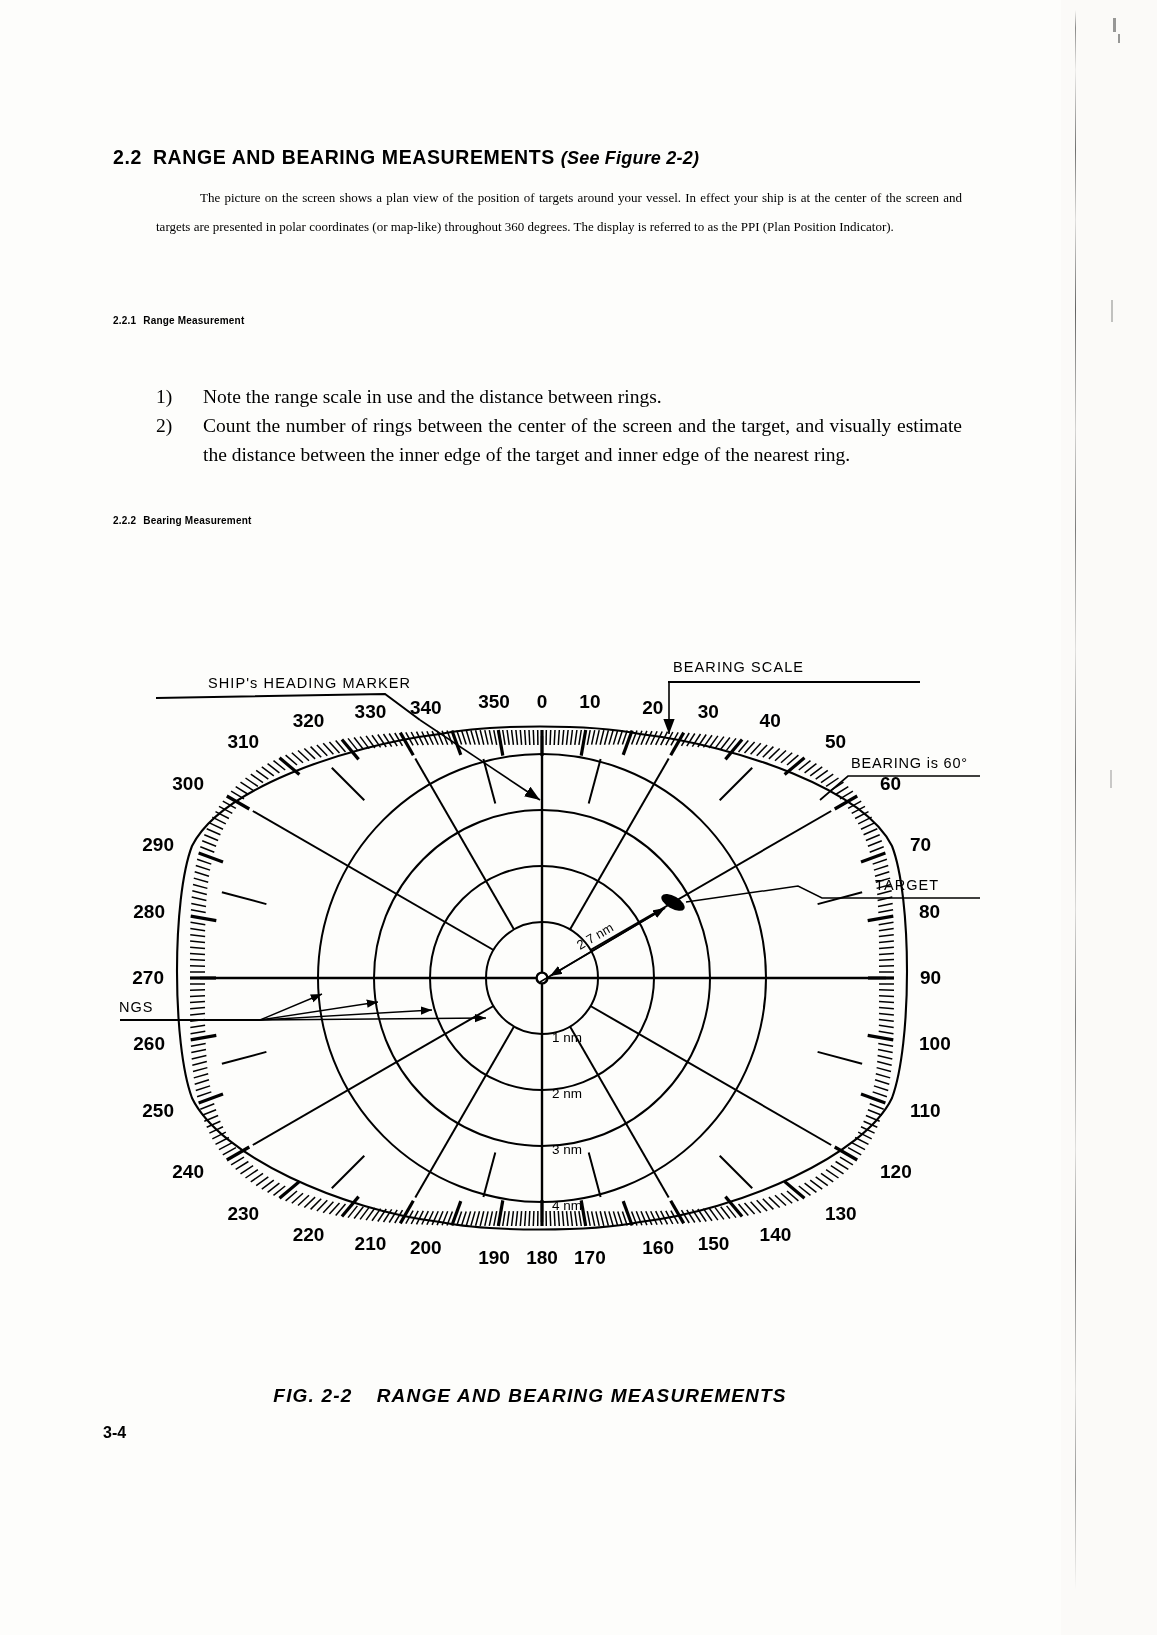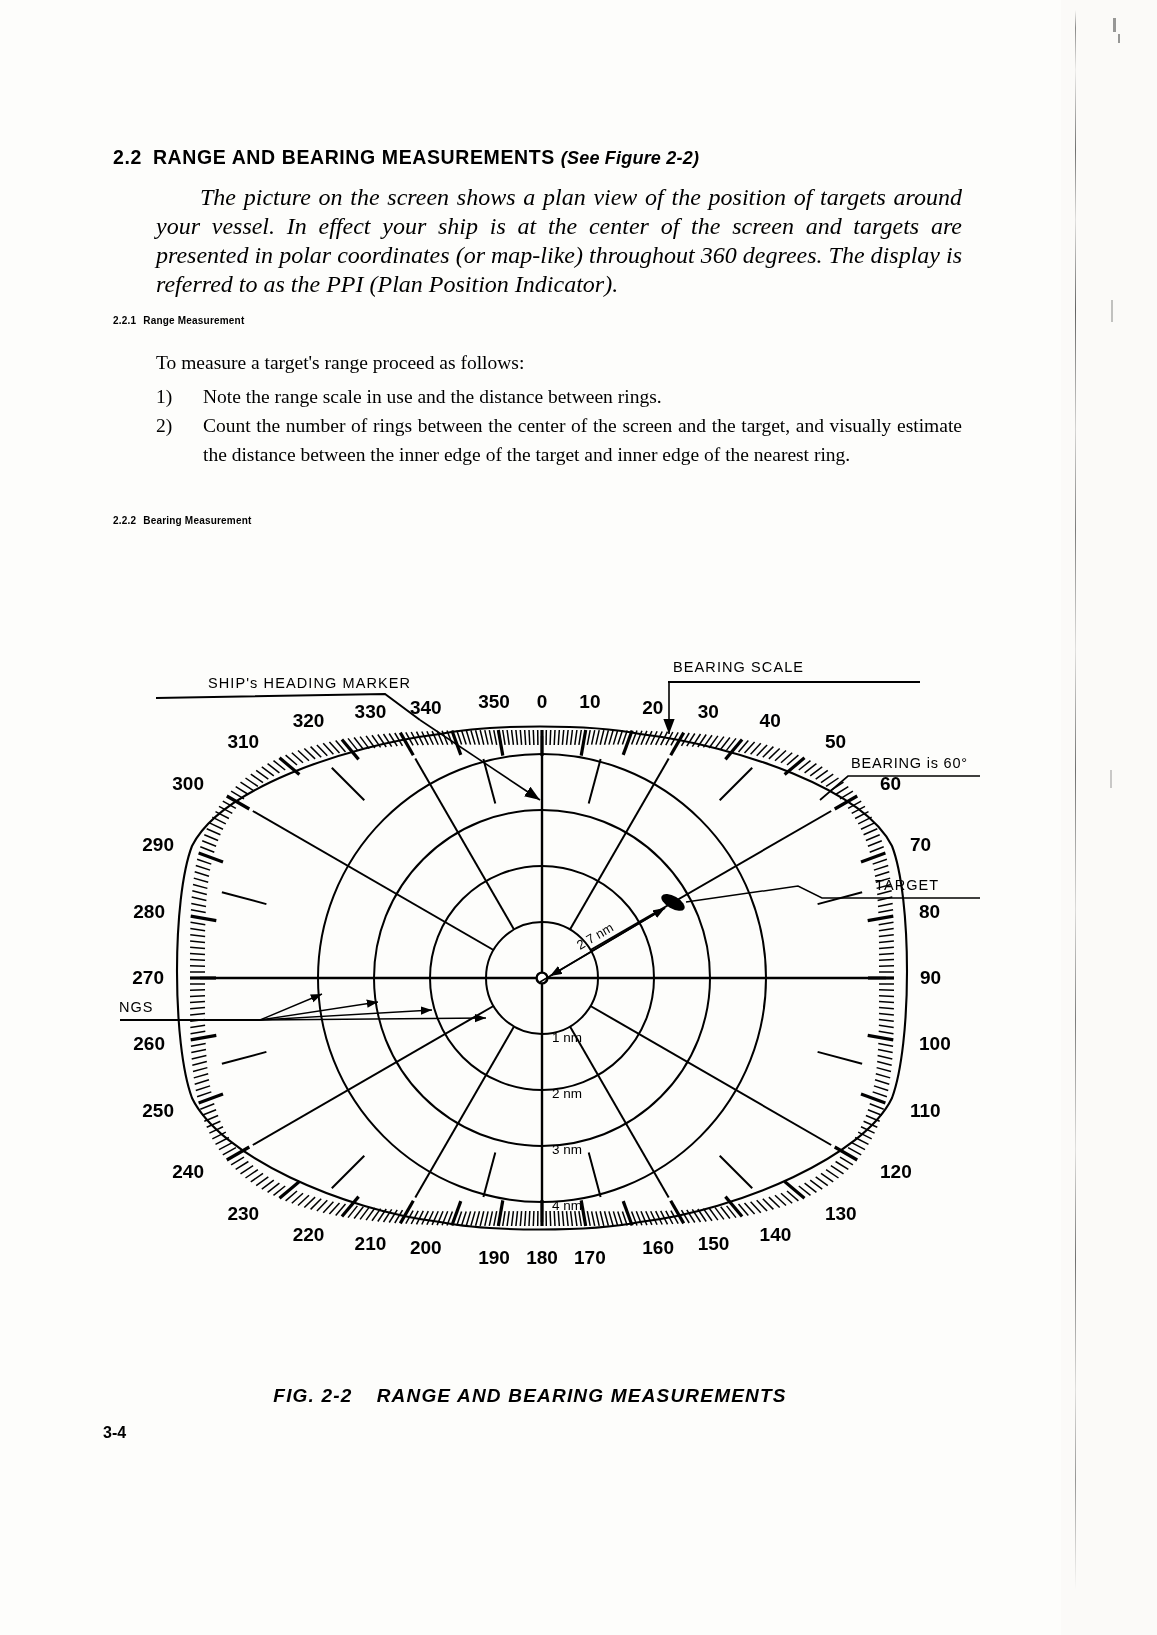--- a/index.html
+++ b/index.html
@@ -40,25 +40,24 @@
     font-weight:bold;
     font-size:19.5px;
     letter-spacing:.6px;
     white-space:nowrap;
   }
   h1.sec .num{margin-right:11px;}
   h1.sec .ital{font-style:italic;font-size:18px;letter-spacing:.2px;}
 
   .para{
     position:absolute;
-    font-size:24px;
+    font-size:13px;
     line-height:29px;
     text-align:justify;
     text-justify:inter-word;
-    font-style:italic;
   }
   .para .indent{display:inline-block;width:44px;}
 
   h2.subsec{
     position:absolute;
     margin:0;
     font-family:"Liberation Sans", sans-serif;
     font-weight:bold;
     font-size:10px;
     letter-spacing:.2px;
@@ -108,21 +107,20 @@
     <span class="num">2.2</span><span>RANGE AND BEARING MEASUREMENTS</span>
     <span class="ital">(See Figure 2-2)</span>
   </h1>
 
   <div class="para" style="left:156px;top:183px;width:806px;"><span class="indent"></span><span>The picture on the screen shows a plan view of the position of targets around your vessel. In effect your ship is at the center of the screen and targets are presented in polar coordinates (or map-like) throughout 360 degrees. The display is referred to as the PPI (Plan Position Indicator).</span></div>
 
   <h2 class="subsec" style="left:113px;top:315px;">
     <span class="num">2.2.1</span><span>Range Measurement</span>
   </h2>
 
-  <div class="line" style="left:156px;top:348px;">To measure a target's range proceed as follows:</div>
 
   <div class="numlist" style="left:156px;top:382px;width:806px;">
     <div class="row">
       <div class="mark">1)</div>
       <div class="txt">Note the range scale in use and the distance between rings.</div>
     </div>
     <div class="row">
       <div class="mark">2)</div>
       <div class="txt">Count the number of rings between the center of the screen and the target, and visually estimate the distance between the inner edge of the target and inner edge of the nearest ring.</div>
     </div>

